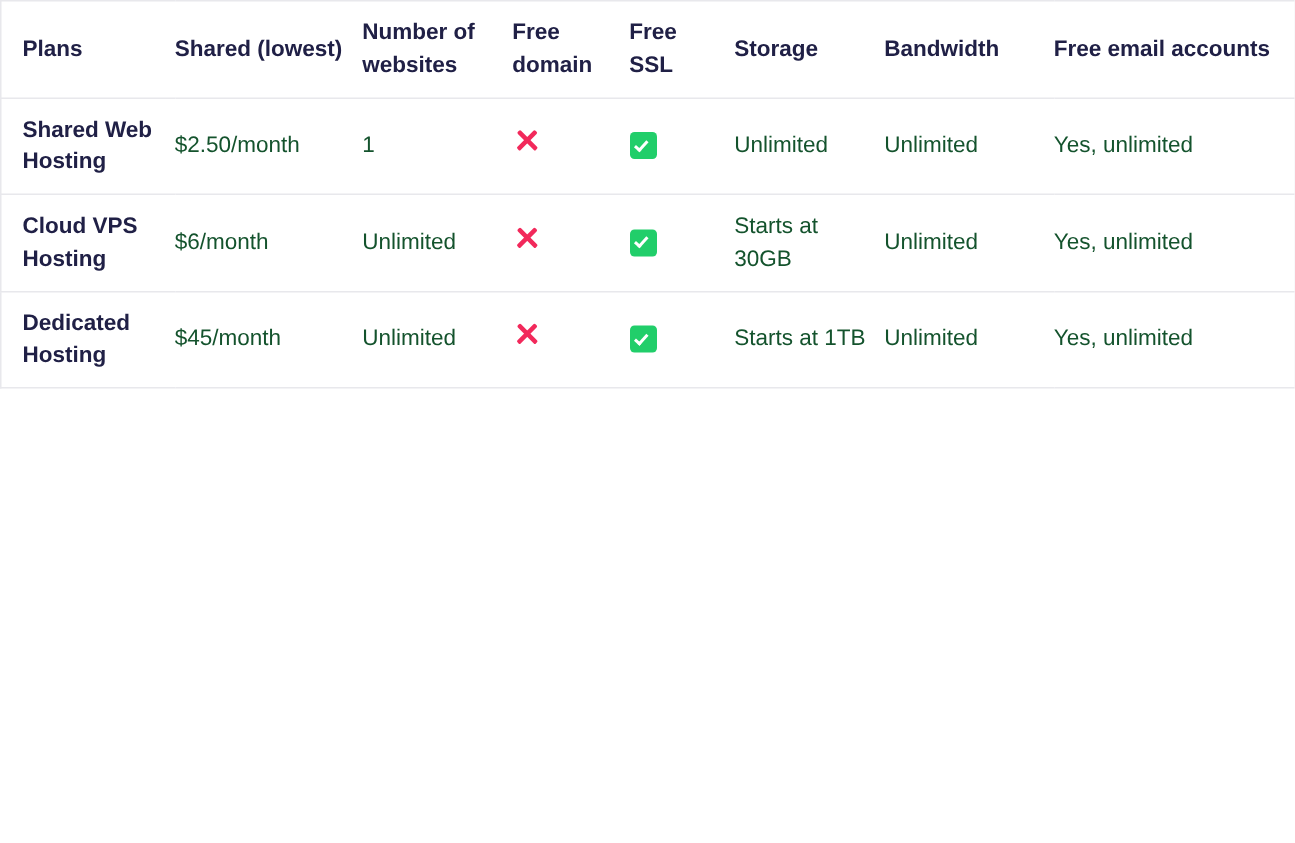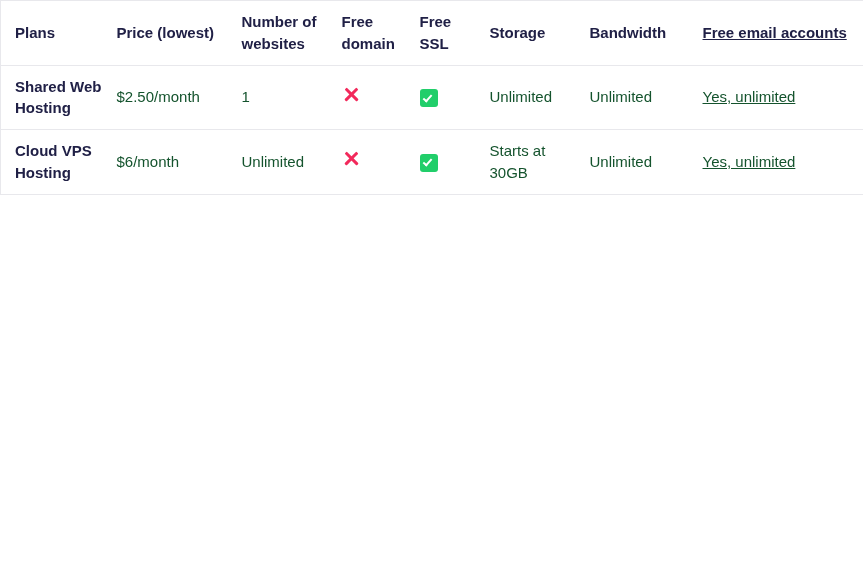--- a/index.html
+++ b/index.html
@@ -37,21 +37,20 @@
     padding: 10px 8px 10px 0;
   }
   table.compare th:first-child,
   table.compare td:first-child {
     border-left: 1px solid #e8e8ec;
     padding-left: 14px;
   }
   table.compare th:last-child,
   table.compare td:last-child {
     border-right: 1px solid #e8e8ec;
-    text-decoration: underline;
   }
   thead th {
     font-size: 15px;
     font-weight: bold;
     color: #202046;
     line-height: 1.45;
     border-top: none;
   }
   tbody td {
     font-size: 15px;
@@ -128,21 +127,21 @@
         <col class="c-sites">
         <col class="c-domain">
       <col class="c-ssl">
         <col class="c-storage">
         <col class="c-bandwidth">
         <col class="c-email">
     </colgroup>
     <thead>
       <tr>
         <th>Plans</th>
-        <th>Price (lowest)</th>
+        <th>Shared (lowest)</th>
         <th>Number of websites</th>
         <th>Free domain</th>
         <th>Free SSL</th>
         <th>Storage</th>
         <th>Bandwidth</th>
         <th>Free email accounts</th>
       </tr>
     </thead>
     <tbody>
 
@@ -161,18 +160,28 @@
         <td class="plan-name">Cloud VPS Hosting</td>
         <td>$6/month</td>
         <td>Unlimited</td>
         <td class="icon-cell"><span class="icon-x"></span></td>
         <td class="icon-cell"><span class="icon-check-box"></span></td>
         <td>Starts at 30GB</td>
         <td>Unlimited</td>
         <td>Yes, unlimited</td>
       </tr>
 
+      <tr>
+        <td class="plan-name">Dedicated Hosting</td>
+        <td>$45/month</td>
+        <td>Unlimited</td>
+        <td class="icon-cell"><span class="icon-x"></span></td>
+        <td class="icon-cell"><span class="icon-check-box"></span></td>
+        <td>Starts at 1TB</td>
+        <td>Unlimited</td>
+        <td>Yes, unlimited</td>
+      </tr>
 
 
 
     </tbody>
   </table>
 </div>
 
 </body></html>

